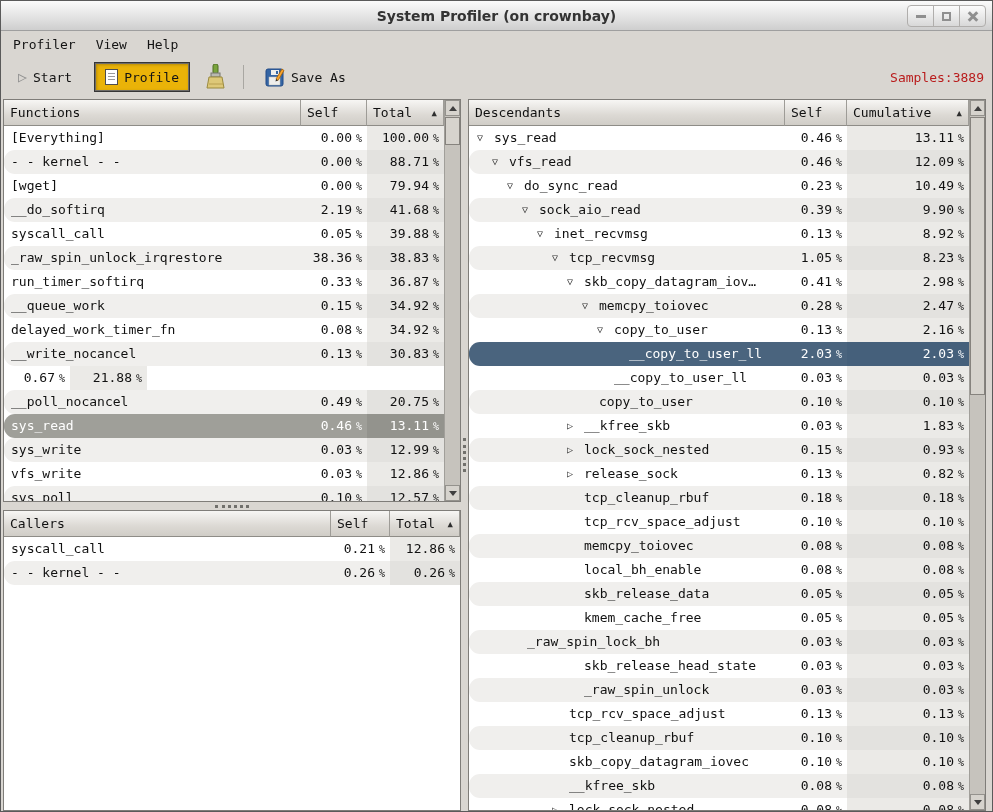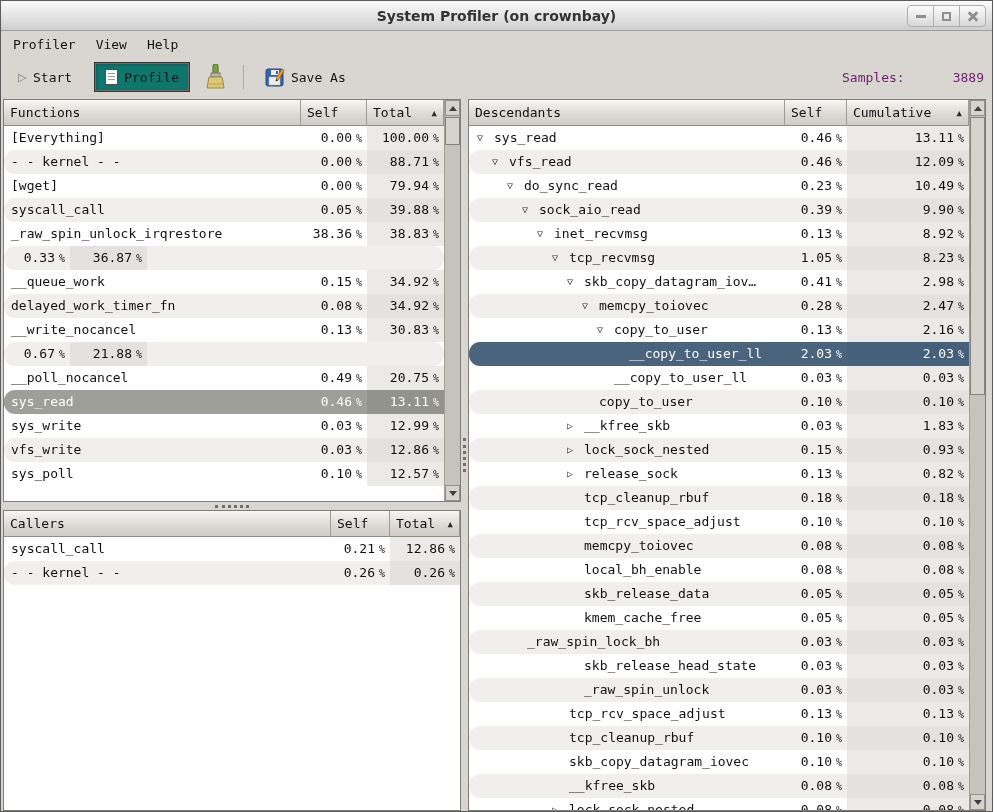--- a/index.html
+++ b/index.html
@@ -37,29 +37,29 @@
   
   .menubar{position:absolute;left:0;top:30px;width:100%;height:26px;display:flex;
     align-items:center;padding-left:2px;background:var(--win-bg);}
   .menu-item{padding:3px 10px;color:#141414;}
 
   
   .toolbar{position:absolute;left:0;top:56px;width:100%;height:40px;display:flex;
     align-items:center;padding:0 8px;background:var(--win-bg);}
   .tool-btn{display:flex;align-items:center;gap:6px;padding:5px 9px;color:#141414;}
   .play-glyph{font-size:15px;color:#8f8f8f;line-height:1;}
-  .tool-btn.pressed{background:#0f766e;border:1px solid #6e6c68;
+  .tool-btn.pressed{background:#eab308;border:1px solid #6e6c68;
     box-shadow:inset 1px 1px 3px rgba(0,0,0,.22), 0 0 0 1px #363636;margin-left:14px;}
   .doc-icon{position:relative;width:13px;height:16px;background:#fff;border:1px solid #4e4e4e;}
   .doc-icon::before{content:"";position:absolute;left:2px;right:2px;top:3px;height:9px;
     background:repeating-linear-gradient(#9a9a9a 0 1px,transparent 1px 3px);}
   .brush-btn{margin-left:12px;padding:3px;}
   .toolbar-sep{width:1px;height:24px;background:#a9a7a2;margin:0 12px 0 14px;}
   .samples{position:absolute;right:8px;top:0;height:40px;width:142px;display:flex;
-    align-items:center;justify-content:space-between;color:#701a75;}
+    align-items:center;justify-content:flex-end;color:#b91c1c;}
 
   
   .panel{position:absolute;background:#fff;border:1px solid #7f7d79;overflow:hidden;}
   .panel-functions{left:2px;top:98px;width:458px;height:403px;}
   .panel-callers{left:2px;top:509px;width:458px;height:301px;}
   .panel-desc{left:467px;top:98px;width:518px;height:712px;}
 
   .thead{display:flex;height:26px;}
   .hcell{height:26px;line-height:24px;padding:0 6px;
     background:linear-gradient(#f7f6f4,#dcd9d4 60%,#d0cdc7);
@@ -211,33 +211,43 @@
         </div>
         <div class="row">
           <div class="cell col-name">
             <span>[wget]</span>
           </div>
           <div class="cell val col-self"><span class="num">0.00</span><span class="unit">%</span></div>
           <div class="cell val col-total sorted"><span class="num">79.94</span><span class="unit">%</span></div>
         </div>
         <div class="row">
           <div class="cell col-name">
+            <span>__do_softirq</span>
+          </div>
+          <div class="cell val col-self"><span class="num">2.19</span><span class="unit">%</span></div>
+          <div class="cell val col-total sorted"><span class="num">41.68</span><span class="unit">%</span></div>
+        </div>
+        <div class="row">
+          <div class="cell col-name">
             <span>syscall_call</span>
           </div>
           <div class="cell val col-self"><span class="num">0.05</span><span class="unit">%</span></div>
           <div class="cell val col-total sorted"><span class="num">39.88</span><span class="unit">%</span></div>
         </div>
         <div class="row">
           <div class="cell col-name">
             <span>_raw_spin_unlock_irqrestore</span>
           </div>
           <div class="cell val col-self"><span class="num">38.36</span><span class="unit">%</span></div>
           <div class="cell val col-total sorted"><span class="num">38.83</span><span class="unit">%</span></div>
         </div>
         <div class="row">
+          <div class="cell col-name">
+            <span>run_timer_softirq</span>
+          </div>
           <div class="cell val col-self"><span class="num">0.33</span><span class="unit">%</span></div>
           <div class="cell val col-total sorted"><span class="num">36.87</span><span class="unit">%</span></div>
         </div>
         <div class="row">
           <div class="cell col-name">
             <span>__queue_work</span>
           </div>
           <div class="cell val col-self"><span class="num">0.15</span><span class="unit">%</span></div>
           <div class="cell val col-total sorted"><span class="num">34.92</span><span class="unit">%</span></div>
         </div>

